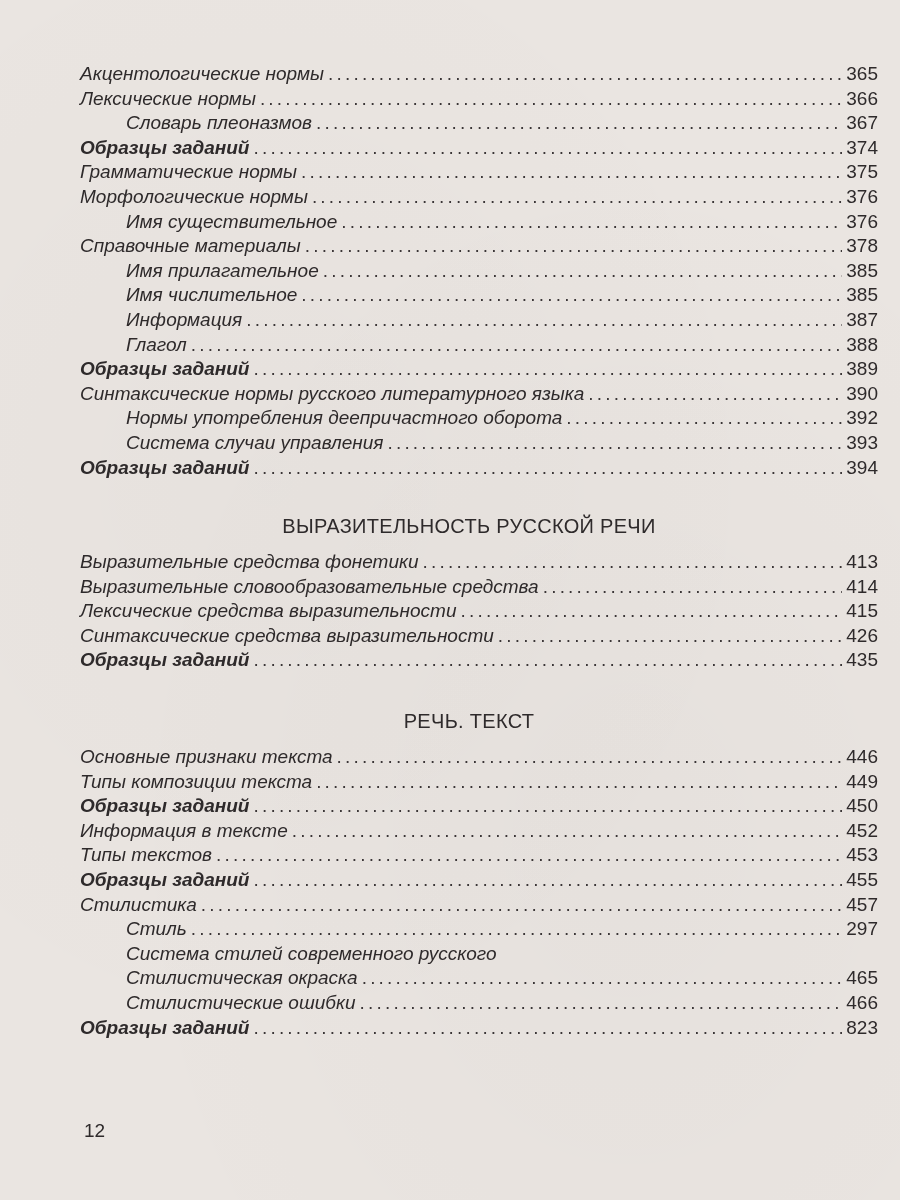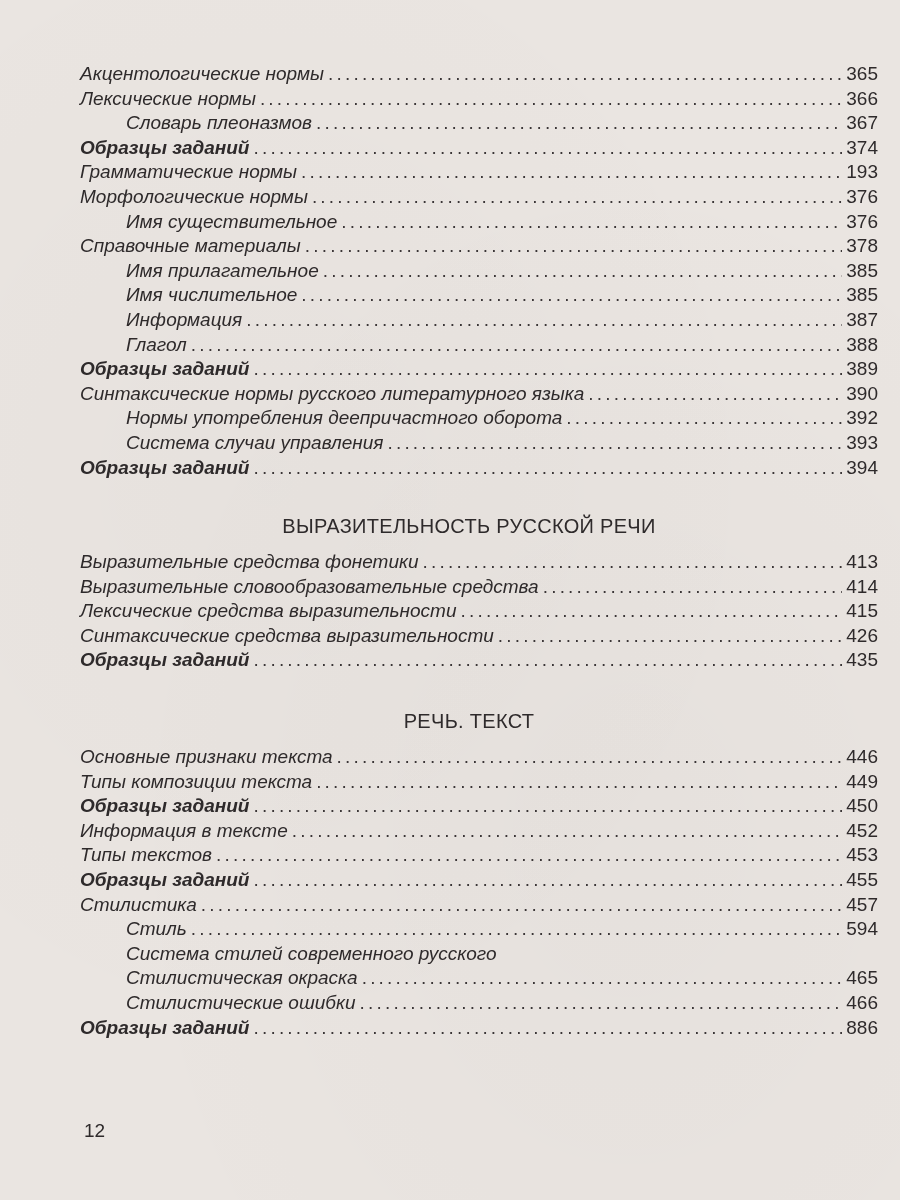--- a/index.html
+++ b/index.html
@@ -98,21 +98,21 @@
         <span class="toc-page">367</span>
       </div>
     <div class="toc-row bold">
         <span class="toc-title">Образцы заданий</span>
         <span class="toc-dots"></span>
         <span class="toc-page">374</span>
       </div>
     <div class="toc-row">
         <span class="toc-title">Грамматические нормы</span>
         <span class="toc-dots"></span>
-        <span class="toc-page">193</span>
+        <span class="toc-page">375</span>
       </div>
     <div class="toc-row">
         <span class="toc-title">Морфологические нормы</span>
         <span class="toc-dots"></span>
         <span class="toc-page">376</span>
       </div>
     <div class="toc-row indent italic">
         <span class="toc-title">Имя существительное</span>
         <span class="toc-dots"></span>
         <span class="toc-page">376</span>
@@ -233,38 +233,38 @@
         <span class="toc-page">455</span>
       </div>
     <div class="toc-row">
         <span class="toc-title">Стилистика</span>
         <span class="toc-dots"></span>
         <span class="toc-page">457</span>
       </div>
     <div class="toc-row indent italic">
         <span class="toc-title">Стиль</span>
         <span class="toc-dots"></span>
-        <span class="toc-page">594</span>
+        <span class="toc-page">297</span>
       </div>
     <div class="toc-row indent italic wrap-first">
         <span class="toc-title">Система стилей современного русского</span>
         <span class="toc-dots"></span>
         <span class="toc-page"></span>
       </div>
     <div class="toc-row indent italic">
         <span class="toc-title">Стилистическая окраска</span>
         <span class="toc-dots"></span>
         <span class="toc-page">465</span>
       </div>
     <div class="toc-row indent italic">
         <span class="toc-title">Стилистические ошибки</span>
         <span class="toc-dots"></span>
         <span class="toc-page">466</span>
       </div>
     <div class="toc-row bold">
         <span class="toc-title">Образцы заданий</span>
         <span class="toc-dots"></span>
-        <span class="toc-page">886</span>
+        <span class="toc-page">823</span>
       </div>
   </div>
 </div>
 
 <div class="page-number">12</div>
 
 </body></html>

